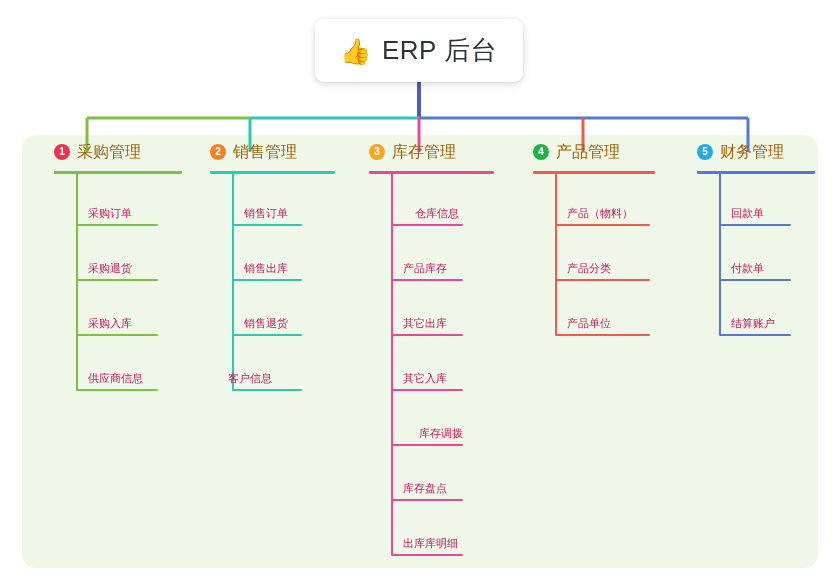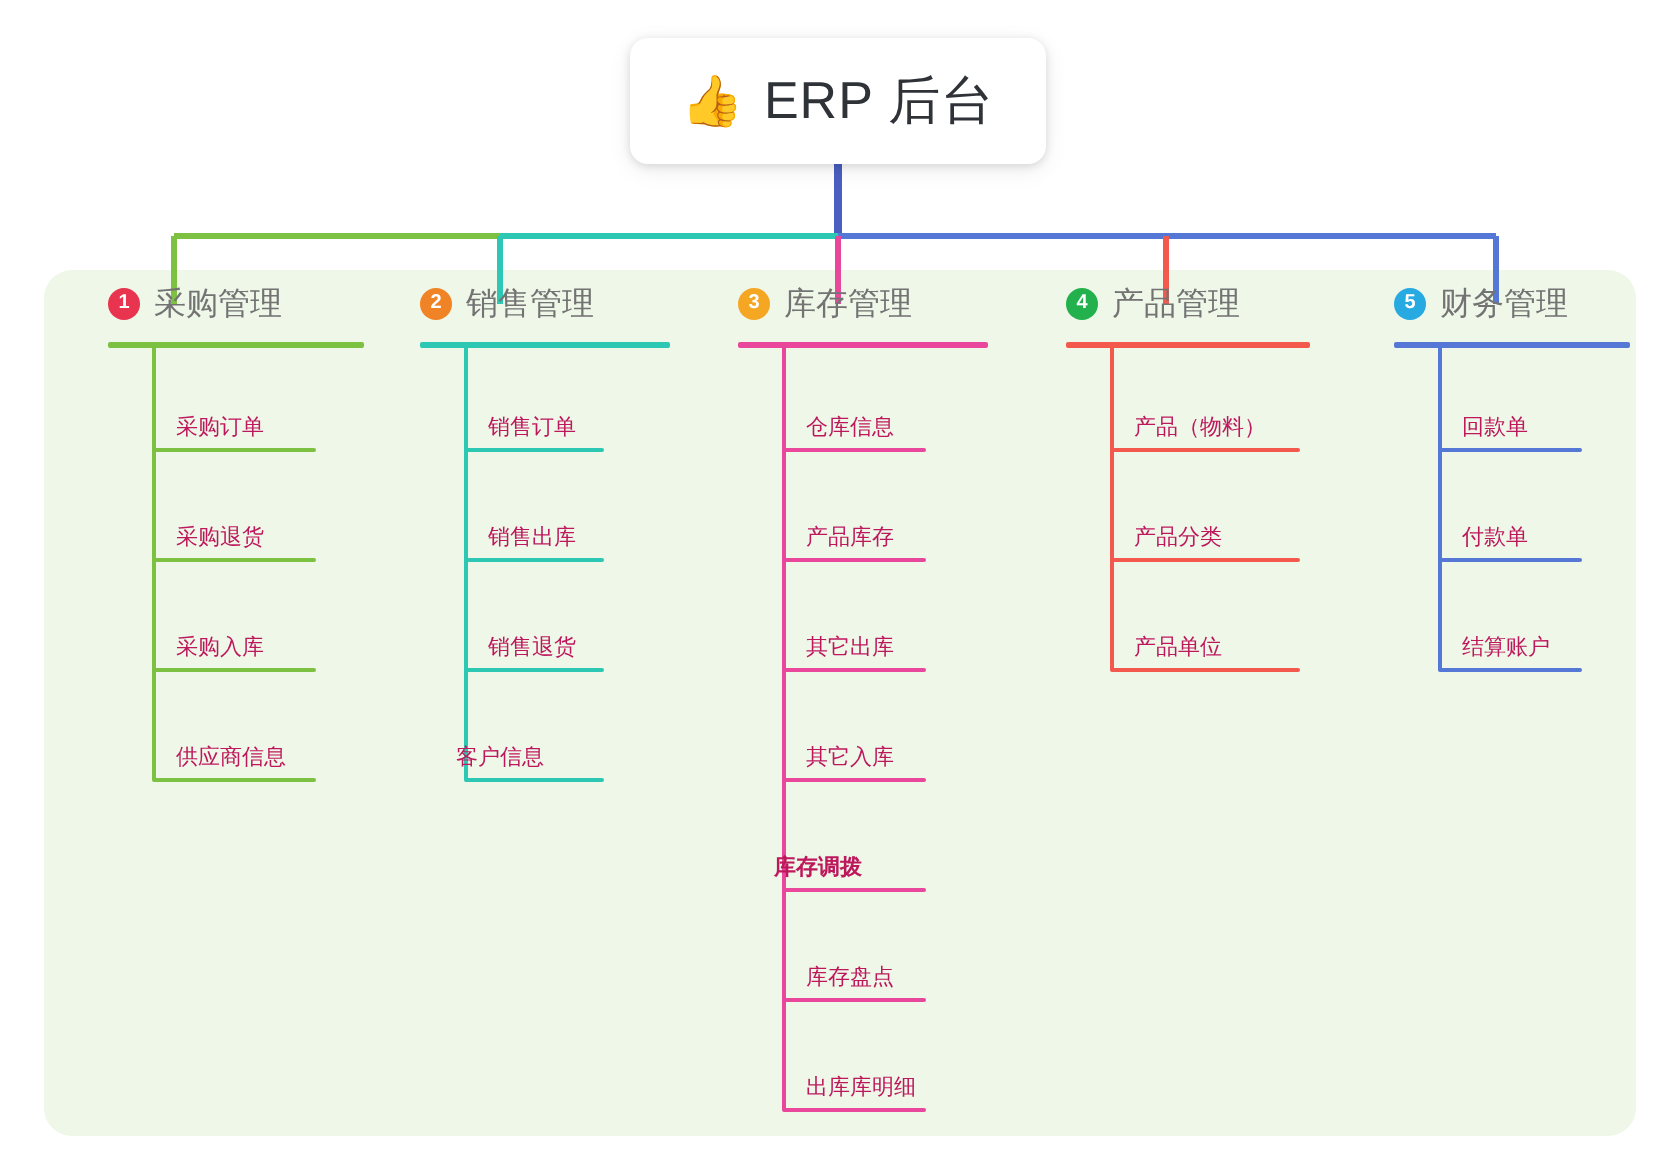--- a/index.html
+++ b/index.html
@@ -98,21 +98,21 @@
     border-radius: 50%;
     color: #ffffff;
     font-size: 10px;
     line-height: 16px;
     text-align: center;
     font-weight: bold;
     flex: none;
   }
   .col-title {
     font-size: 16px;
-    color: #737373;
+    color: #a16207;
     white-space: nowrap;
   }
   .col-rule {
     height: 3px;
     border-radius: 1px;
     margin-top: 2px;
   }
 
   
   .leaves {
@@ -226,37 +226,37 @@
       </div>
       <div class="column" style="left: 331px; width: 155px;">
         <div class="col-header">
           <span class="badge" style="background: rgb(245, 166, 35);">3</span>
           <span class="col-title">库存管理</span>
         </div>
         <div class="col-rule" style="background: rgb(232, 71, 155); width: 125px; margin-left: 16px;"></div>
         <div class="leaves" style="height: 385px;">
           <div class="spine" style="background: rgb(232, 71, 155); height: 381px; margin-left: 16px;"></div>
           <div class="leaf">
-            <span class="leaf-label" style="margin-left: 16px;">仓库信息</span>
+            <span class="leaf-label" style="margin-left: 28px;">仓库信息</span>
             <div class="leaf-rule" style="background: rgb(232, 71, 155); width: 72px; margin-left: 16px;"></div>
           </div>
           <div class="leaf">
             <span class="leaf-label" style="margin-left: 16px;">产品库存</span>
             <div class="leaf-rule" style="background: rgb(232, 71, 155); width: 72px; margin-left: 16px;"></div>
           </div>
           <div class="leaf">
             <span class="leaf-label" style="margin-left: 16px;">其它出库</span>
             <div class="leaf-rule" style="background: rgb(232, 71, 155); width: 72px; margin-left: 16px;"></div>
           </div>
           <div class="leaf">
             <span class="leaf-label" style="margin-left: 16px;">其它入库</span>
             <div class="leaf-rule" style="background: rgb(232, 71, 155); width: 72px; margin-left: 16px;"></div>
           </div>
           <div class="leaf">
-            <span class="leaf-label" style="margin-left: 0; font-weight: bold;">库存调拨</span>
+            <span class="leaf-label" style="margin-left: 32px;">库存调拨</span>
             <div class="leaf-rule" style="background: rgb(232, 71, 155); width: 72px; margin-left: 16px;"></div>
           </div>
           <div class="leaf">
             <span class="leaf-label" style="margin-left: 16px;">库存盘点</span>
             <div class="leaf-rule" style="background: rgb(232, 71, 155); width: 72px; margin-left: 16px;"></div>
           </div>
           <div class="leaf">
             <span class="leaf-label" style="margin-left: 16px; text-align: center;">出库库明细</span>
             <div class="leaf-rule" style="background: rgb(232, 71, 155); width: 72px; margin-left: 16px;"></div>
           </div>

